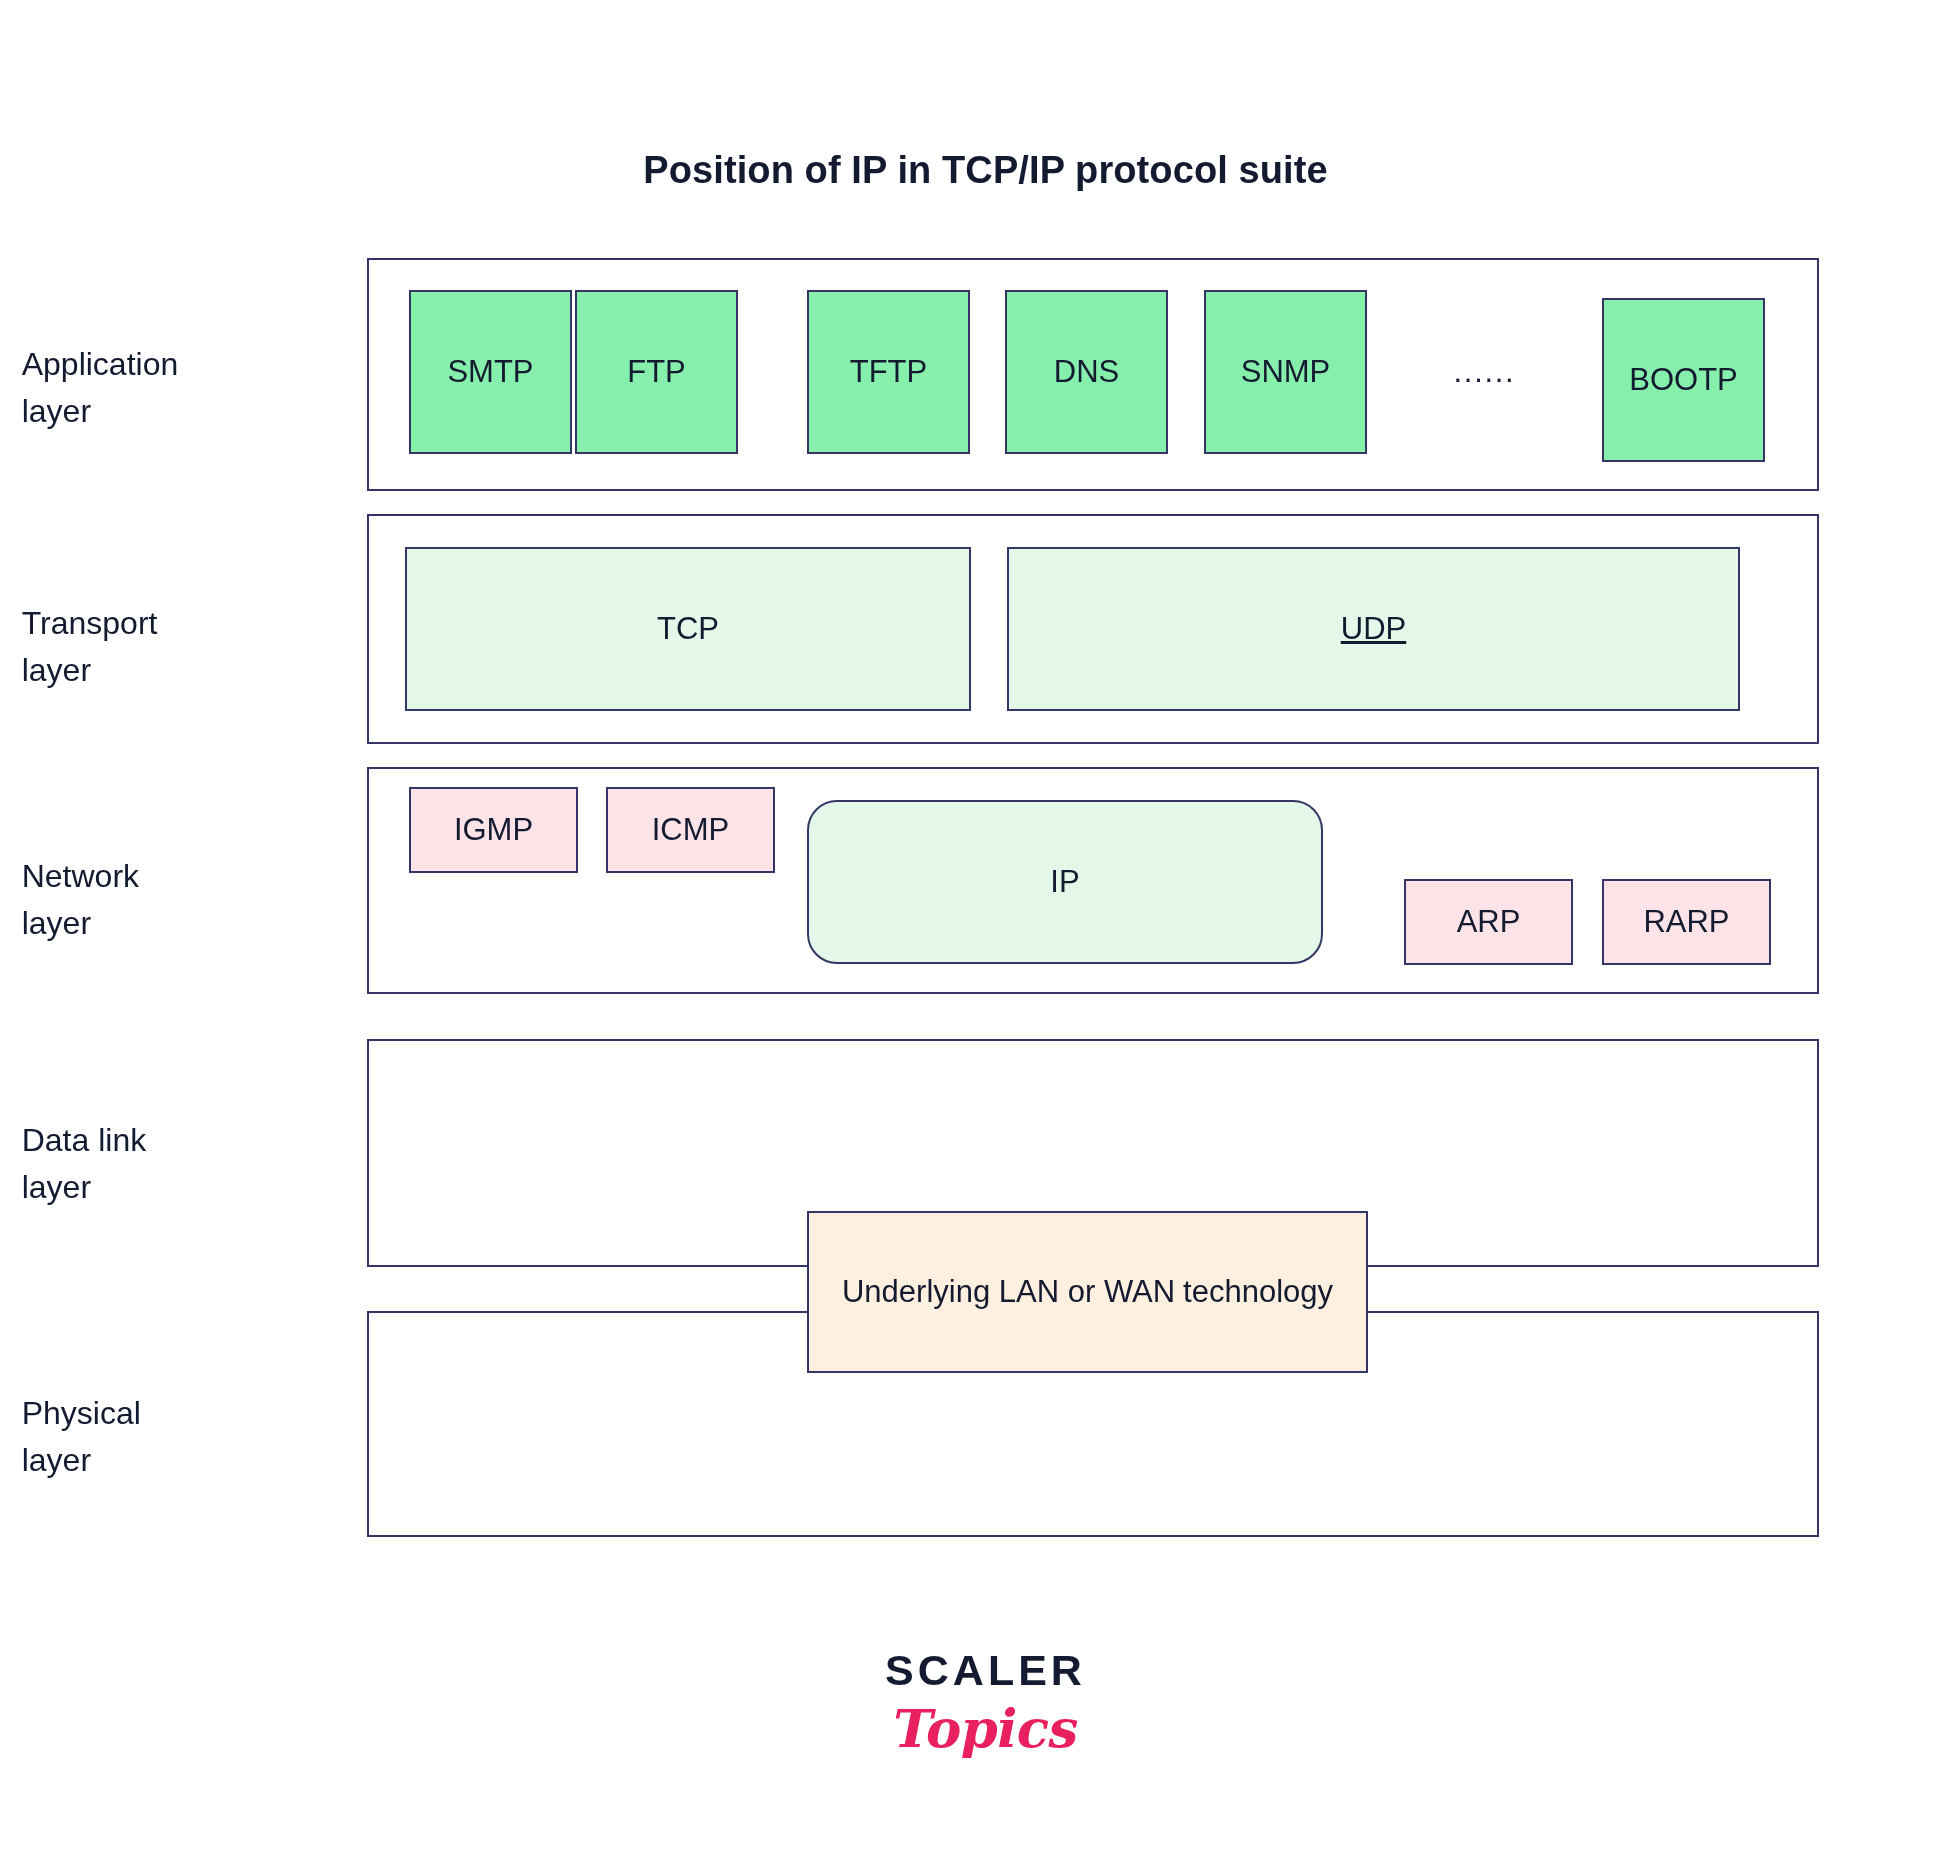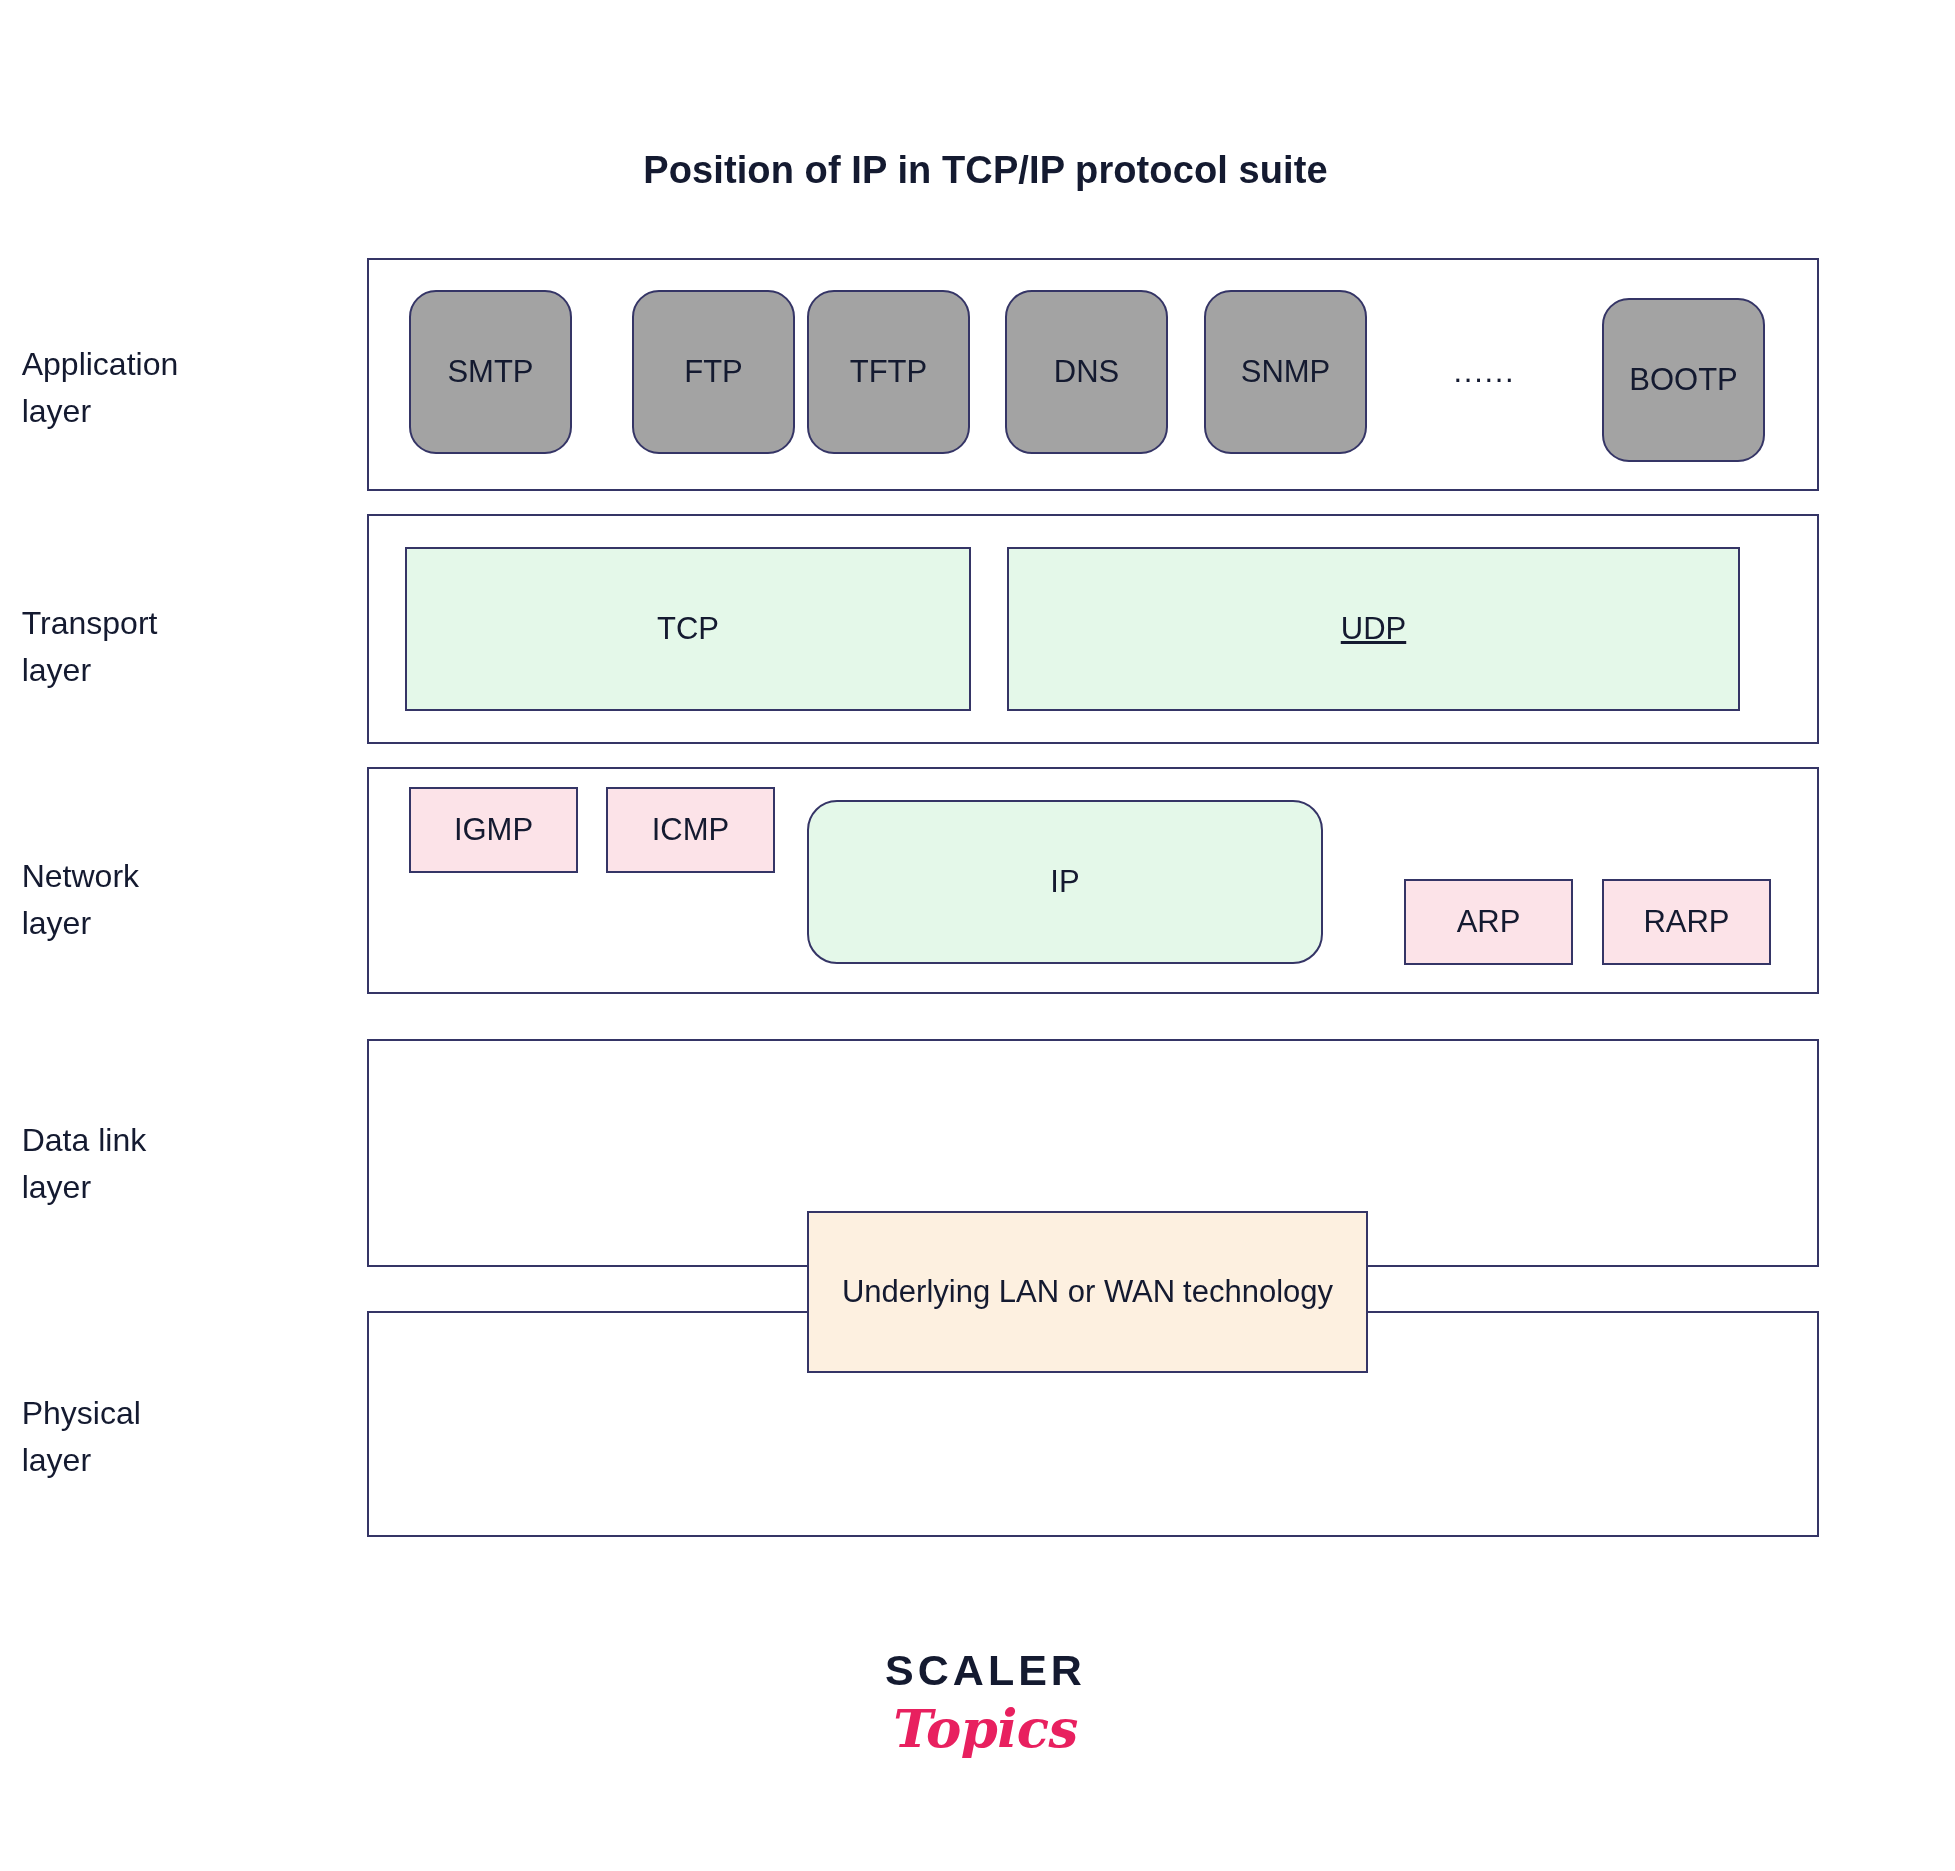--- a/index.html
+++ b/index.html
@@ -46,21 +46,21 @@
     position: absolute;
     border: 2.9px solid #353566;
     display: flex;
     align-items: center;
     justify-content: center;
     text-align: center;
     font-size: 31px;
     line-height: 1.28;
     color: #141a30;
   }
-  .fill-app   { background: #a3a3a3; border-radius: 27px; }
+  .fill-app   { background: #86efac; }
   .fill-trans { background: #e4f8e9; }
   .fill-net   { background: #fce3e8; }
   .fill-ip    { background: #e4f8e9; }
   .fill-under { background: #fdf0e0; }
 
   .ellipsis {
     position: absolute;
     font-size: 31px;
     color: #141a30;
     letter-spacing: 1.7px;
@@ -98,21 +98,21 @@
 
   <div class="layer-label" style="top:329px;">
     <div>Application</div>
     <div>layer</div>
   </div>
   <div class="layer-box" style="left:359px; top:250px; width:1452px; height:233px;"></div>
 
   <div class="pbox fill-app" style="left:401px; top:282px; width:163px; height:164px;">
     <span>SMTP</span>
   </div>
-  <div class="pbox fill-app" style="left:624px; top:282px; width:163px; height:164px;">
+  <div class="pbox fill-app" style="left:567px; top:282px; width:163px; height:164px;">
     <span>FTP</span>
   </div>
   <div class="pbox fill-app" style="left:799px; top:282px; width:163px; height:164px;">
     <span>TFTP</span>
   </div>
   <div class="pbox fill-app" style="left:997px; top:282px; width:163px; height:164px;">
     <span>DNS</span>
   </div>
   <div class="pbox fill-app" style="left:1196px; top:282px; width:163px; height:164px;">
     <span>SNMP</span>

